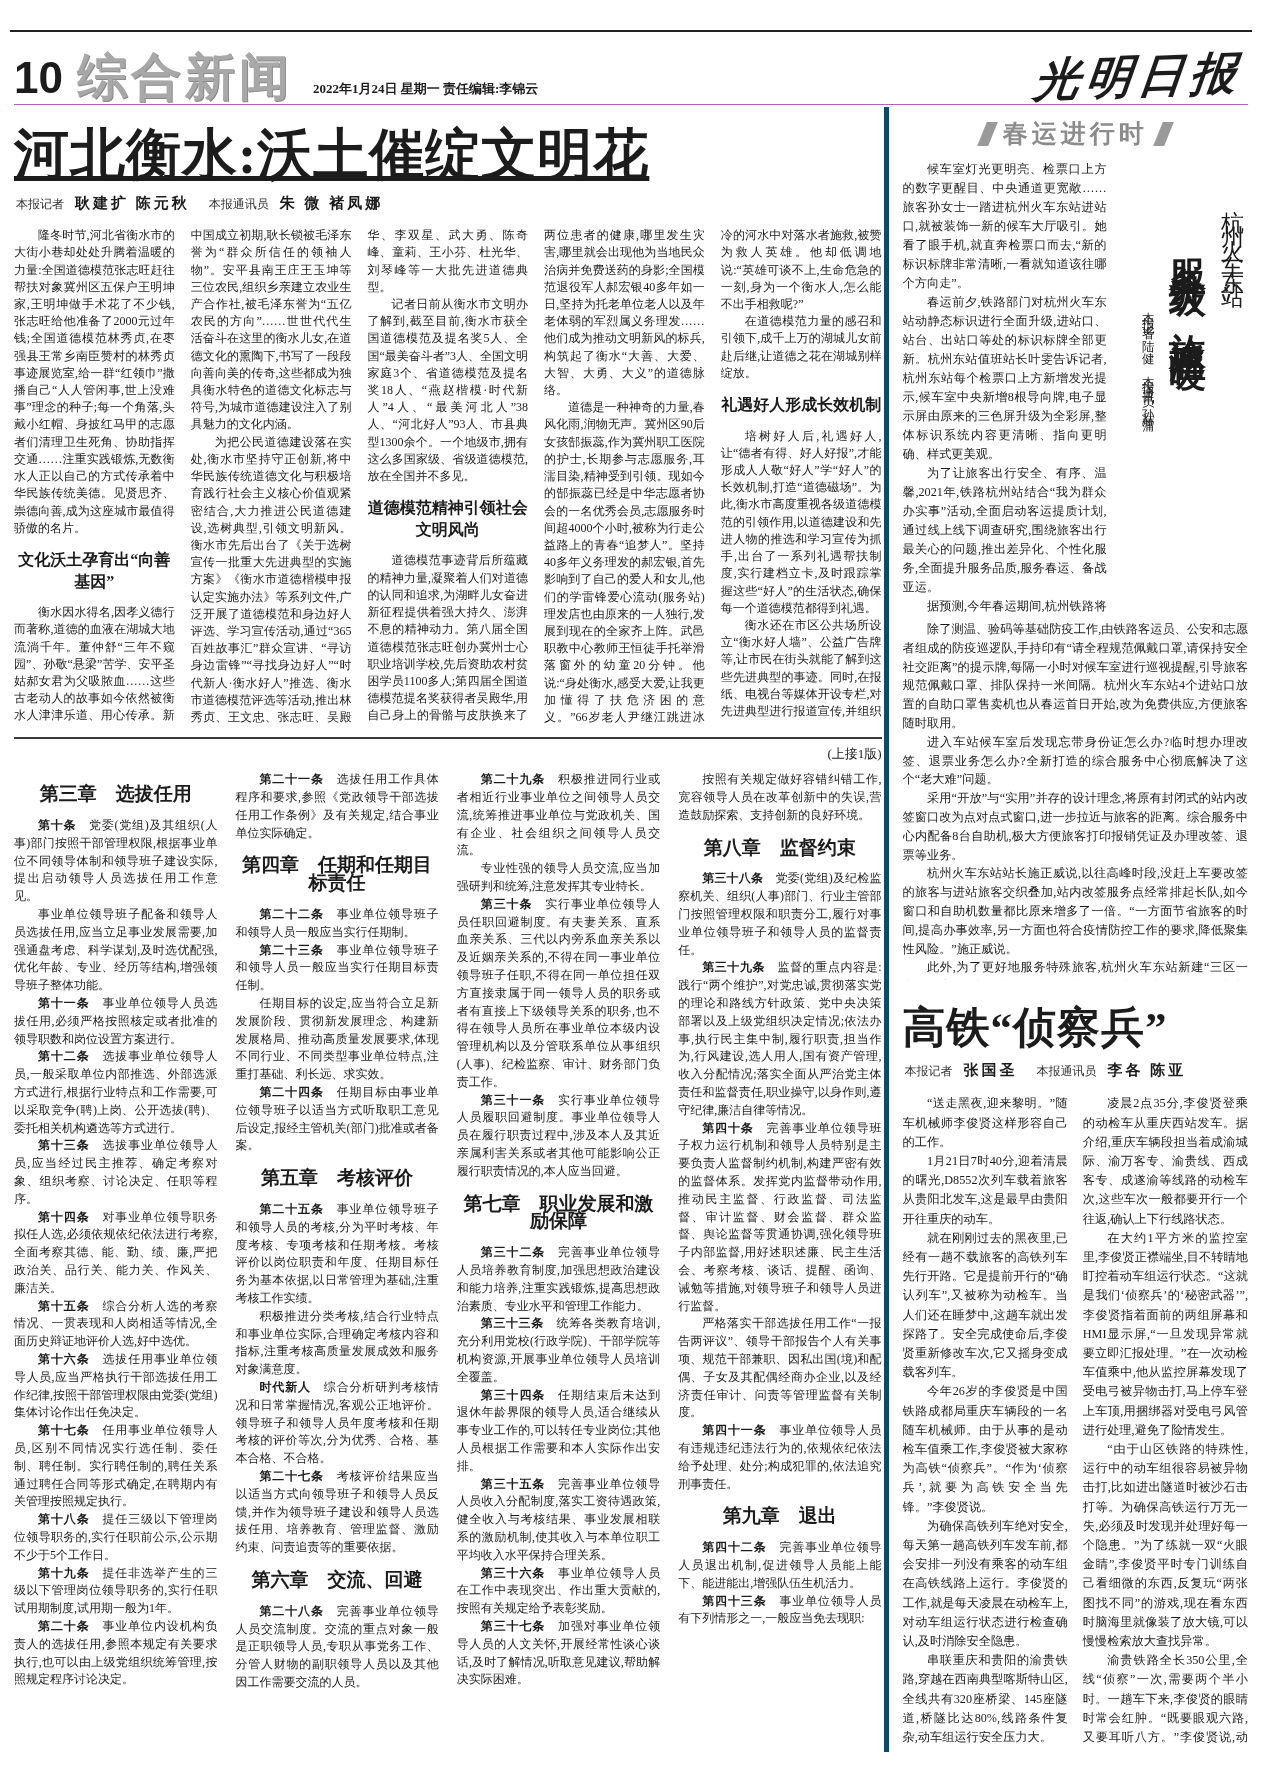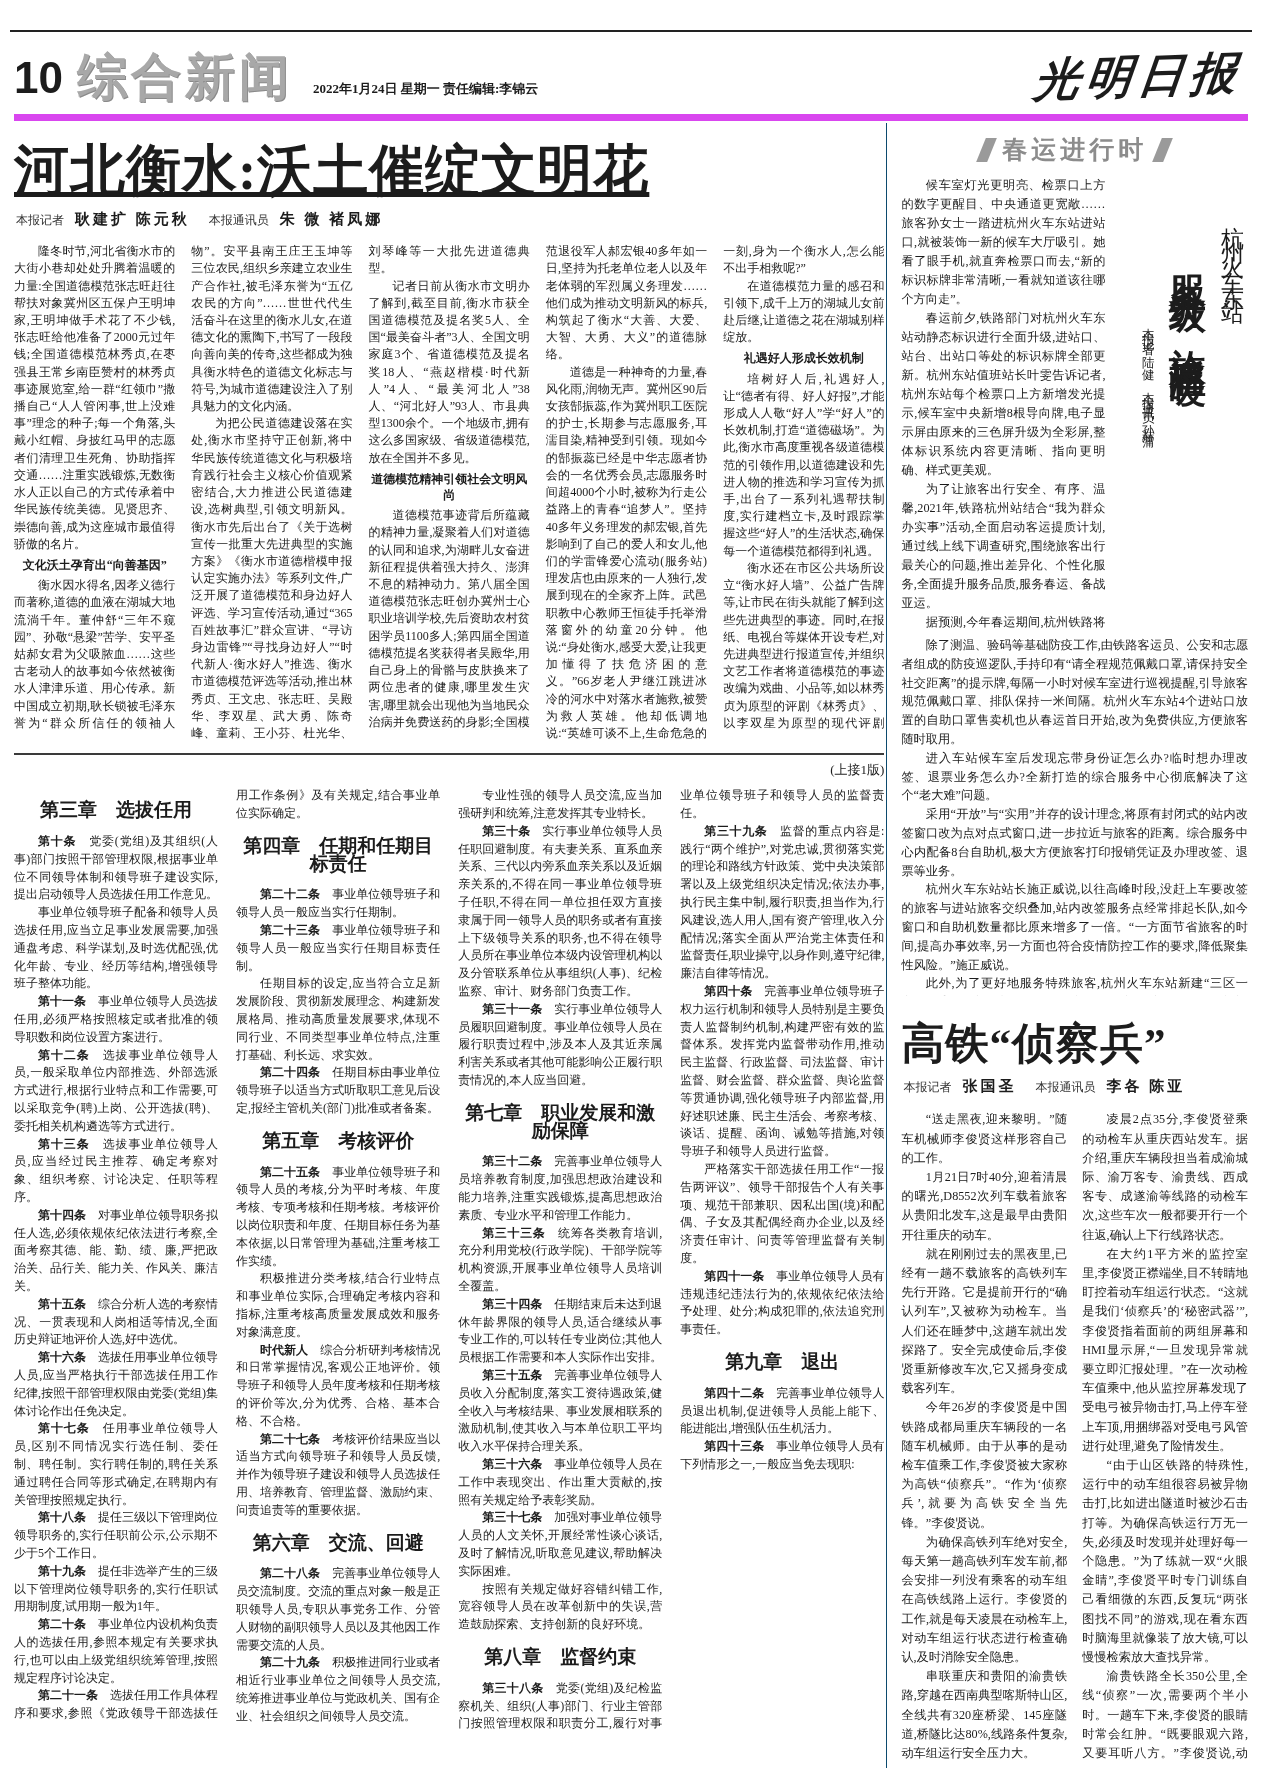--- a/index.html
+++ b/index.html
@@ -1,36 +1,36 @@
 <!DOCTYPE html>
 <html><head>
 <meta charset="utf-8">
 <style>
   html,body{margin:0;padding:0;background:#ffffff;}
   body{width:1262px;height:1792px;overflow:hidden;font-family:"Liberation Serif","DejaVu Serif",serif;color:#1c1c1c;}
   .top-rule{height:2px;background:#222;margin:30px 10px 4px 10px;}
   .page{padding:0 14px;}
   
-  .hdr{display:flex;align-items:flex-end;border-bottom:7px solid #d946ef;padding-bottom:14px;height:64px;}
+  .hdr{display:flex;align-items:flex-end;border-bottom:1px solid #d946ef;padding-bottom:4px;height:64px;}
   .pagenum{font-family:"Liberation Sans","DejaVu Sans",sans-serif;font-size:44px;font-weight:bold;line-height:1;margin-right:14px;}
   .section-title{font-size:50px;font-weight:900;line-height:.9;color:#a8a8a8;letter-spacing:4px;text-shadow:1px 1px 0 #8a8a8a;}
   .dateline{font-size:13px;font-weight:bold;margin-left:20px;margin-bottom:2px;white-space:nowrap;}
   .masthead{margin-left:auto;font-size:46px;font-weight:900;font-style:italic;transform:skew(-6deg,-2deg);letter-spacing:6px;margin-right:6px;line-height:1;}
   
   .body-cols{display:flex;margin-top:2px;}
   .left{width:874px;}
-  .right{width:348px;border-left:1px solid #0c4a6e;padding-left:14px;margin-left:2px;}
+  .right{width:348px;border-left:5px solid #0c4a6e;padding-left:14px;margin-left:2px;}
   
   .lead h1{font-size:55px;font-weight:900;margin:16px 0 8px 0;letter-spacing:1px;line-height:1.15;text-decoration:underline;}
   .byline{font-size:12px;margin:0 0 14px 2px;}
   .byline .role{color:#333;margin-right:8px;}
   .byline .names{font-size:15px;font-weight:bold;letter-spacing:3px;margin-right:16px;}
   .lead-body{height:500px;overflow:hidden;column-count:5;column-gap:16px;column-fill:auto;font-size:12px;line-height:17.2px;text-align:justify;}
   .lead-body p{margin:0;text-indent:2em;}
-  .lead-body h3{font-size:12px;font-weight:900;text-align:center;margin:4px 0;line-height:1.35;}
+  .lead-body h3{font-size:16px;font-weight:900;text-align:center;margin:12px 0;line-height:1.35;}
   
   hr.divider{border:none;border-top:2px solid #3a3a3a;margin:10px 0 6px 0;}
   .doc-note{font-size:13px;margin:2px 0 8px 2px;text-align:right;}
   .doc-body{height:950px;overflow:hidden;column-count:4;column-gap:18px;column-fill:auto;font-size:12px;line-height:17.8px;text-align:justify;}
   .doc-body p{margin:0;text-indent:2em;}
   .doc-body h3{font-size:19px;font-weight:900;text-align:center;margin:14px 0;}
   .leadin{font-weight:bold;}
   
   .chunyun-header{display:flex;justify-content:center;align-items:center;gap:10px;margin:10px 0 10px 0;color:#8c8c8c;font-weight:900;font-size:25px;letter-spacing:4px;}
   .slash{width:11px;height:24px;background:#9a9a9a;transform:skewX(-22deg);}

